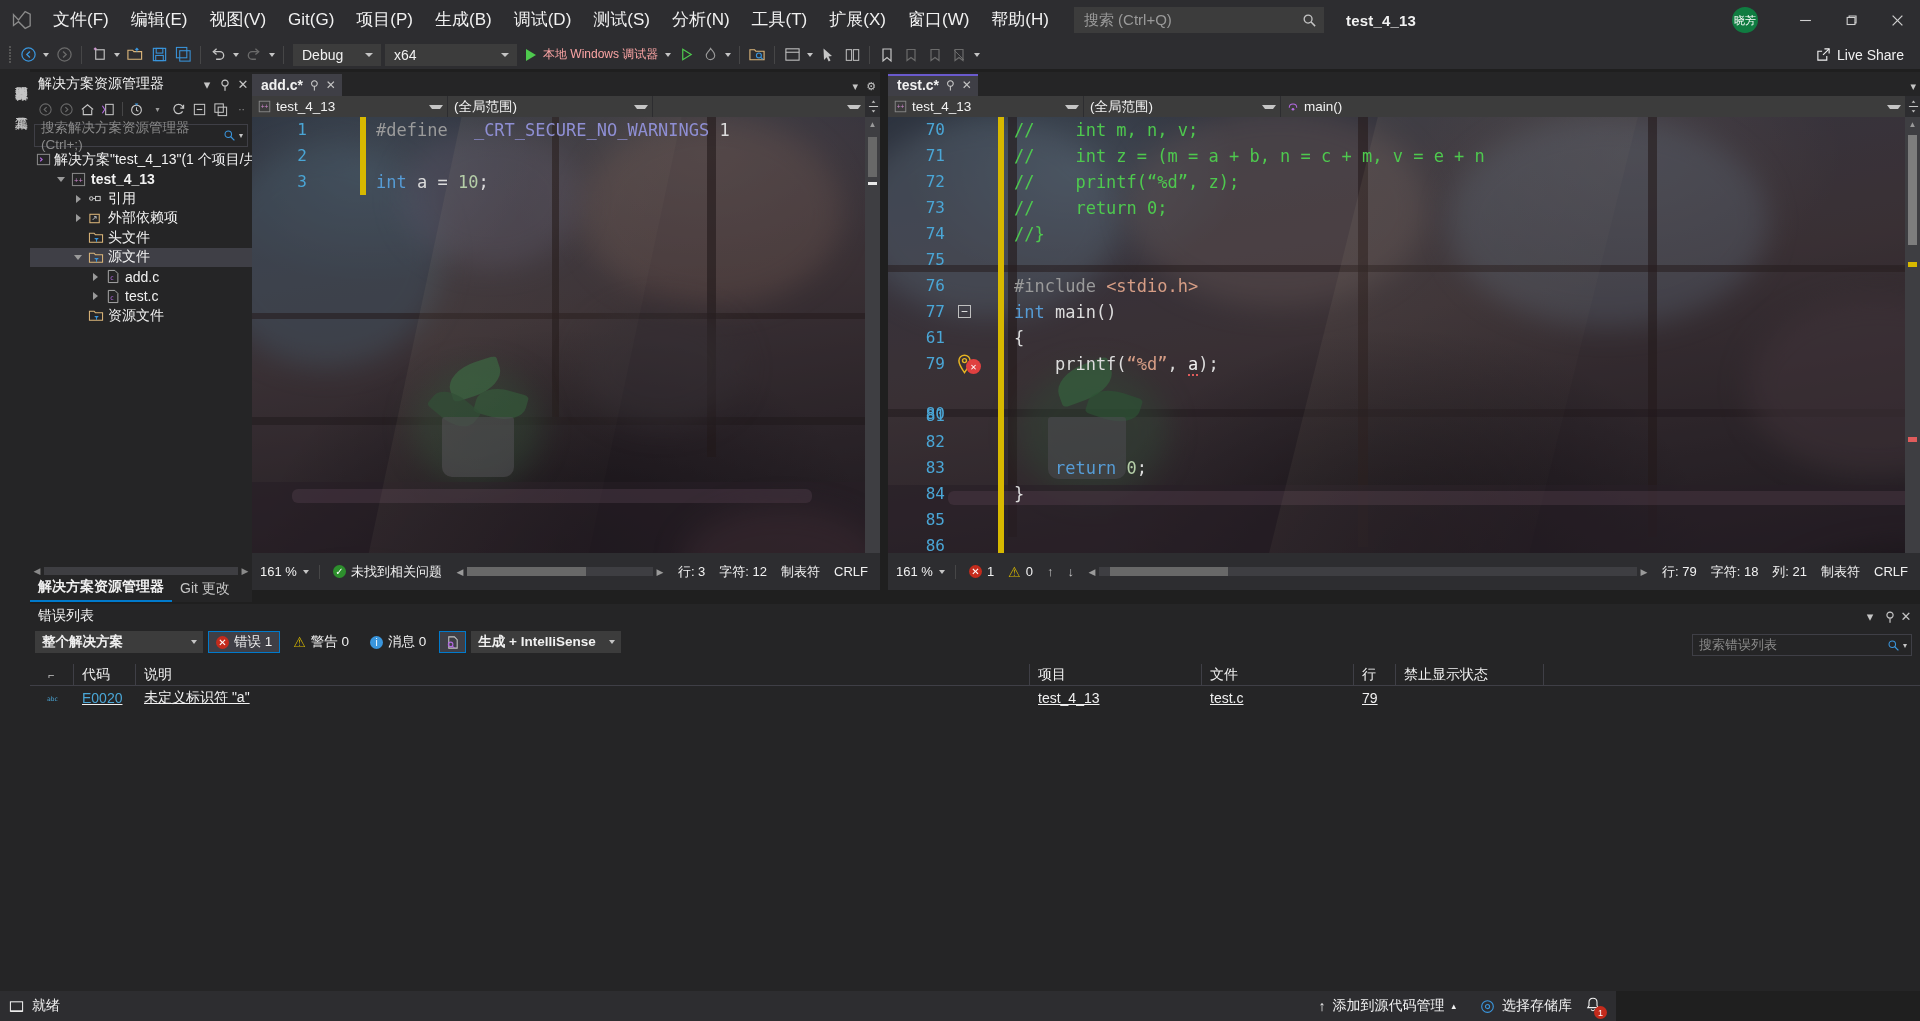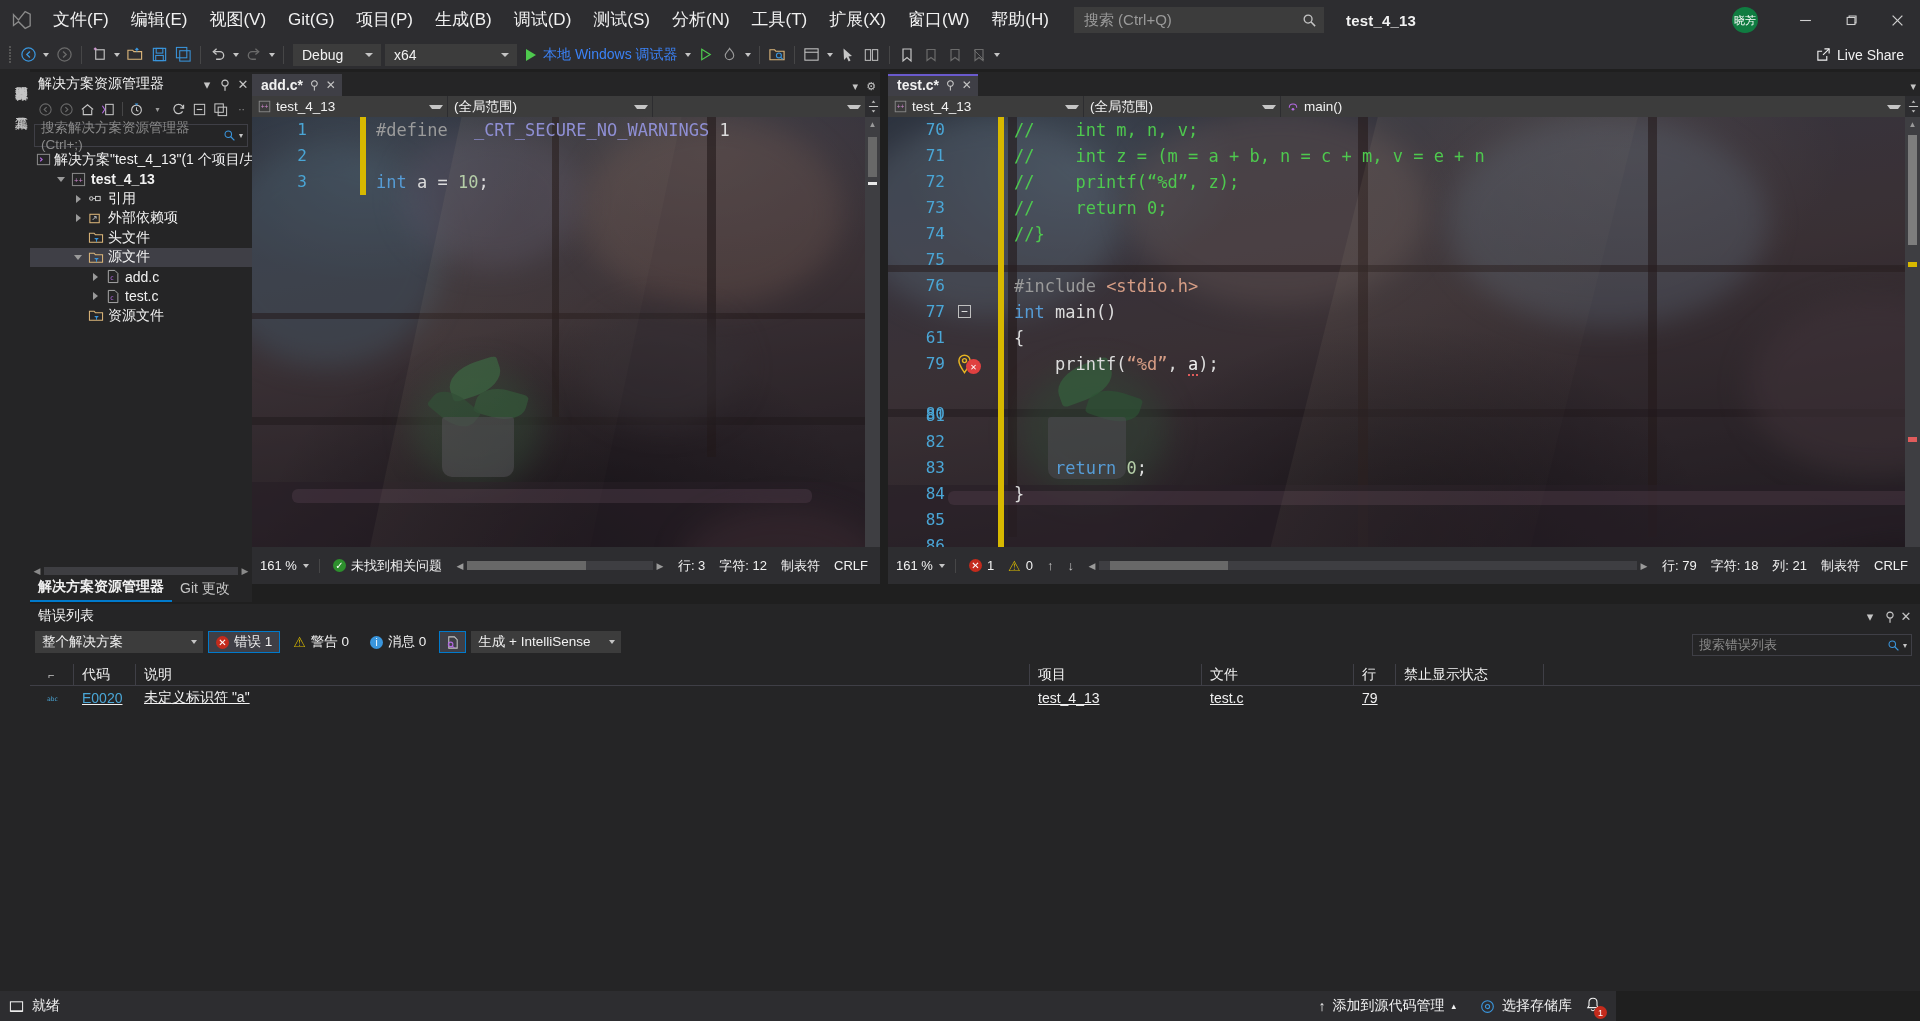--- a/index.html
+++ b/index.html
@@ -59,21 +59,21 @@
   .tb-sep { width: 1px; height: 18px; background: #464647; margin: 0 5px; }
   .tb-caret { width: 12px; display:flex; align-items:center; justify-content:center; }
   .tb-caret:after { content:''; border-left:3.5px solid transparent; border-right:3.5px solid transparent; border-top:4px solid #c5c5c5; }
   .tb-combo {
     height: 22px; background: #3c3c3c; color: #f1f1f1; font-size: 14px;
     display: flex; align-items: center; padding-left: 9px; margin-left: 4px;
     position: relative;
   }
   .tb-combo .ar { position:absolute; right:8px; border-left:4px solid transparent; border-right:4px solid transparent; border-top:4px solid #c5c5c5; }
   .tb-run {
-    display: flex; align-items: center; height: 24px; padding: 0 4px; color: #3b82f6; font-size: 14px;
+    display: flex; align-items: center; height: 24px; padding: 0 4px; color: #fca5a5; font-size: 12px;
   }
   .tri-green { width:0;height:0;border-left:10px solid #4ec94e;border-top:6px solid transparent;border-bottom:6px solid transparent; }
   .live-share {
     position:absolute; right: 10px; display:flex; align-items:center; gap:6px; font-size:14px; color:#f1f1f1; height:24px; padding:0 6px;
   }
 
   
   .vtabs { position:absolute; left:0; top:69px; width:30px; bottom:30px; background:#252526; }
   .vtab {
     width: 30px; writing-mode: vertical-rl; text-orientation: mixed;
@@ -113,21 +113,21 @@
   .sol-hscroll { height: 14px; background:#252526; display:flex; align-items:center; }
   .sol-hscroll .ar { width:14px; color:#8a8a8a; font-size:9px; text-align:center; }
   .sol-hscroll .bar { flex:1; height:8px; background:#3e3e42; }
   .sol-tabs { height: 24px; display:flex; align-items:flex-end; background:#252526; }
   .sol-tab { font-size: 14px; padding: 2px 8px 4px 8px; color:#f1f1f1; }
   .sol-tab.sel { background: #252526; border-bottom: 2px solid #007acc; font-weight:bold;}
   .sol-tab.alt { color:#c5c5c5; }
 
   
   .editors { position:absolute; left:252px; top:72px; right:0; height:530px; }
-  .pane { position:absolute; top:0; bottom:18px; background:#0c4a6e;padding-left:25px; }
+  .pane { position:absolute; top:0; bottom:12px; background:#0c4a6e;padding-left:25px; }
   .pane-l { left:0; width:628px; }
   .pane-r { left:636px; right:0; }
 
   .tabstrip { position:absolute; left:0; right:0; top:0; height:24px; background:#252526; display:flex; align-items:flex-end; }
   .doctab {
     height: 22px; display:flex; align-items:center; padding:0 6px 0 9px; gap:7px;
     background:#3f3f46; font-size:14px; font-weight:bold; color:#f1f1f1; position:relative;
   }
   .doctab.active-r { background:#3f3f46; }
   .doctab .pin, .doctab .x { color:#c5c5c5; font-size:12px; font-weight:normal; }
@@ -179,21 +179,21 @@
   .hscroll .ar { width:14px; color:#9a9a9a; font-size:9px; text-align:center; }
   .hscroll .track { flex:1; height:9px; background:#3e3e42; position:relative; }
   .hscroll .thumb { position:absolute; top:0; height:9px; background:#686868; }
 
   
   .errpanel { position:absolute; left:30px; top:604px; right:0; height:387px; background:#252526; }
   .err-head { height:24px; display:flex; align-items:center; padding-left:8px; font-size:14px; }
   .err-head .t { flex:1; }
   .err-head .ic { width:20px; text-align:center; color:#c5c5c5; font-size:13px; }
   .err-tools { height:28px; display:flex; align-items:center; gap:5px; padding:0 5px; }
-  .ecombo { height:22px; background:#3c3c3c; font-size:13.5px; display:flex; align-items:center; padding:0 16px 0 7px; position:relative; color:#f1f1f1; }
+  .ecombo { height:22px; background:#3c3c3c; font-size:13.5px; display:flex; align-items:center; padding:0 16px 0 7px; position:relative; color:#f1f1f1;font-weight:bold; }
   .ecombo .ar { position:absolute; right:6px; border-left:3.5px solid transparent; border-right:3.5px solid transparent; border-top:4px solid #c5c5c5; }
   .etgl { height:22px; display:flex; align-items:center; gap:5px; padding:0 7px; font-size:13.5px; background:#3f3f46; border:1px solid #007acc; color:#f1f1f1; }
   .etgl.plain { background:transparent; border:1px solid transparent; }
   .err-search { position:absolute; right:8px; top:30px; width:220px; height:22px; background:#252526; border:1px solid #3f3f46; display:flex; align-items:center; padding:0 4px 0 6px; font-size:13px; color:#8a8a8a; }
   .err-search .ph { flex:1; }
   .err-table { position:absolute; left:0; right:0; top:60px; bottom:0; }
   .err-cols { display:flex; height:22px; background:#252526; border-bottom:1px solid #3f3f46; font-size:14px; color:#f1f1f1; }
   .err-cols div { padding-left:8px; display:flex; align-items:center; border-right:1px solid #3f3f46; }
   .err-row { display:flex; height:24px; font-size:14px; color:#f1f1f1; align-items:center;text-decoration:underline; }
   .err-row > div { padding-left:8px; display:flex; align-items:center; height:24px; overflow:hidden; white-space:nowrap; }

